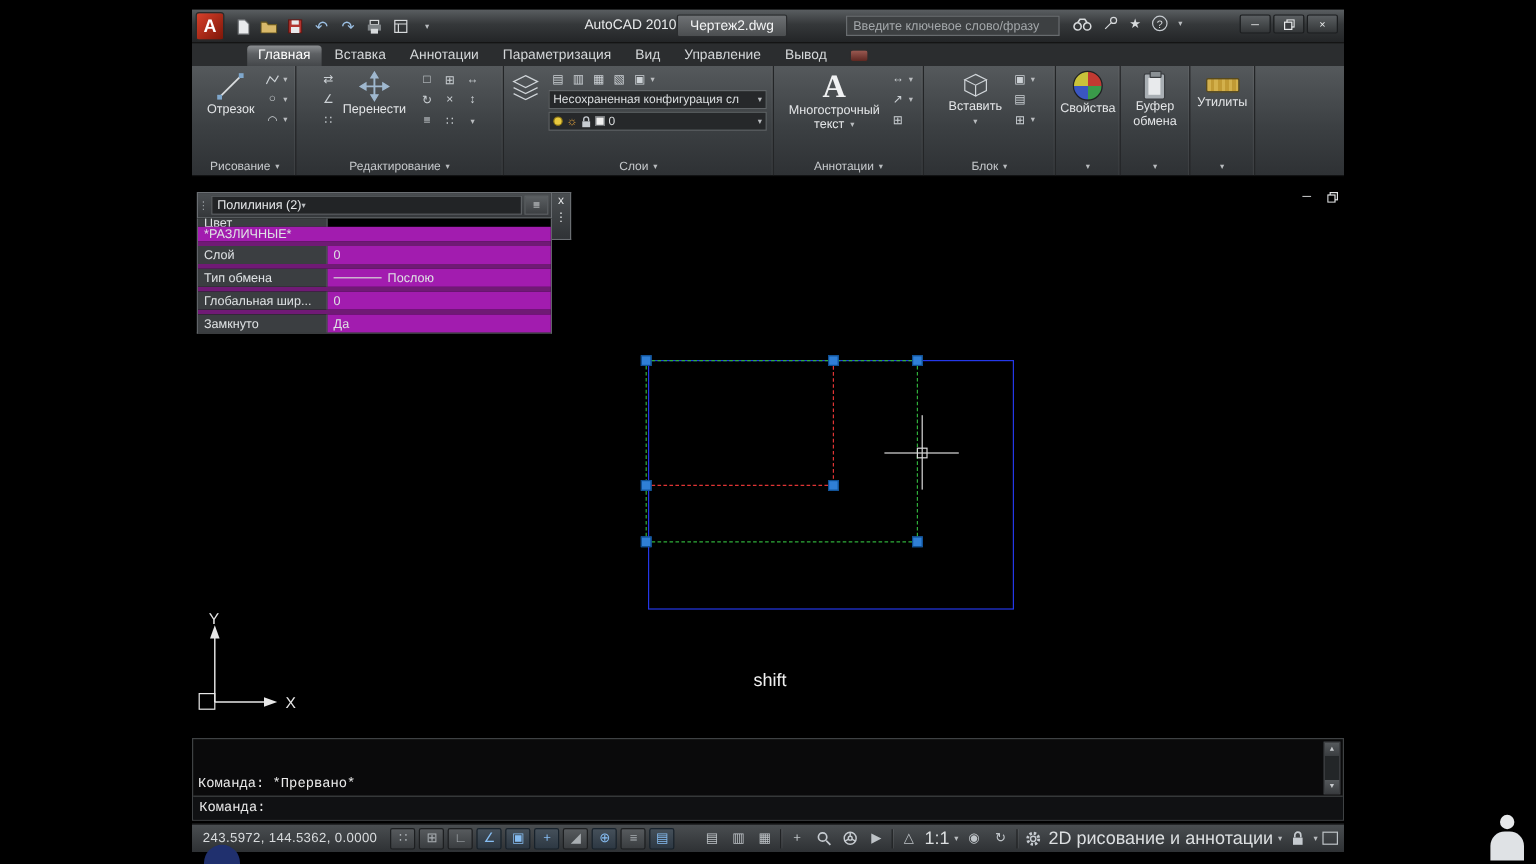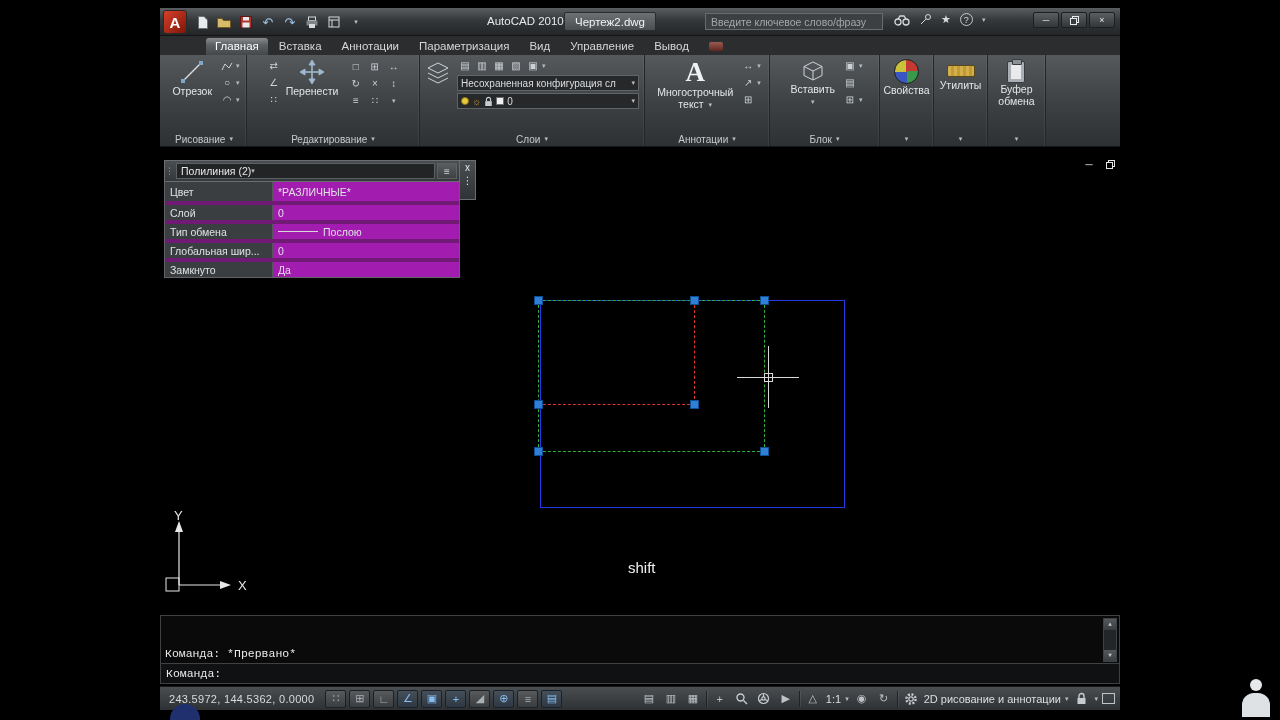--- a/index.html
+++ b/index.html
@@ -59,21 +59,21 @@
 .docbtn{width:14px;height:12px;display:flex;align-items:center;justify-content:center;}
 
 .qp{position:absolute;left:4px;top:13px;width:312px;font-size:10.5px;}
 .qp-head{width:296px;height:22px;display:flex;align-items:stretch;background:linear-gradient(#4a4e51,#35383b);border:1px solid #6a6e72;}
 .qp-grip{width:9px;display:flex;align-items:center;justify-content:center;color:#9aa0a4;font-size:9px;}
 .qp-combo{flex:1;margin:2px 2px;background:#222426;border:1px solid #5c6063;color:#e6e8ea;display:flex;align-items:center;padding:0 4px;gap:0;}
 .qp-cbtn{width:20px;margin:2px 2px 2px 0;background:linear-gradient(#5a5e61,#3d4043);border:1px solid #5c6063;color:#d5d8da;display:flex;align-items:center;justify-content:center;font-size:10px;}
 .qp-side{position:absolute;left:296px;top:0;width:16px;height:40px;background:linear-gradient(#4a4e51,#303336);border:1px solid #6a6e72;border-left:none;display:flex;flex-direction:column;align-items:center;padding-top:1px;gap:2px;color:#e6e8ea;font-size:10px;}
 .qp-rows{width:296px;border:1px solid #606468;border-top:none;}
 .qp-row{display:flex;height:19px;border-top:4px solid #701a75;}
-.qp-row:first-child{border-top:none;}
+.qp-row:first-child{border-top:none;flex-direction:column;}
 .qp-label{width:108px;background:#3b3e41;color:#dfe2e4;display:flex;align-items:center;padding:0 5px;border-right:1px solid #54585b;white-space:nowrap;overflow:hidden;}
 .qp-value{flex:1;background:#a21caf;color:#dfe2e4;display:flex;align-items:center;padding:0 5px;gap:5px;}
 .ltsample{display:inline-block;width:40px;border-top:1px solid #d8d8d8;}
 
 .rect-blue{position:absolute;left:380px;top:153px;width:305px;height:208px;border:1px solid #2438e8;}
 .rect-green{position:absolute;left:378px;top:153px;width:227px;height:152px;border:1px dashed #2fae3a;}
 .red-v{position:absolute;left:534px;top:153px;height:104px;width:0;border-left:1px dashed #e03434;}
 .red-h{position:absolute;left:378px;top:257px;width:157px;height:0;border-top:1px dashed #e03434;}
 .grip{position:absolute;width:9px;height:9px;background:#2f7fd6;border:1px solid #0e4f94;}
 .xhair-h{position:absolute;left:577px;top:230px;width:62px;height:1px;background:#d9d9d9;}
@@ -95,21 +95,21 @@
 .cmd-sbtn{width:12px;height:11px;font-size:6px;color:#c6c9cc;display:flex;align-items:center;justify-content:center;background:linear-gradient(#55595c,#3a3d40);}
 .cmd-input{position:absolute;left:0;bottom:0;width:100%;height:20px;border-top:1px solid #3f4244;color:#eaeaea;font-size:11.5px;display:flex;align-items:center;padding:0 5px;background:#101113;}
 
 
 .statusbar{position:absolute;left:0;top:678px;width:100%;height:24px;background:linear-gradient(#4a4e51,#2e3134);display:flex;align-items:center;padding:0 5px;gap:3px;border-top:1px solid #17181a;}
 .coords{font-size:11px;color:#d8dbdd;padding:2px 8px 2px 4px;letter-spacing:.3px;}
 .sbtn{width:21px;height:18px;border:1px solid #1d1f21;border-radius:2px;background:linear-gradient(#575b5e,#3a3d40);color:#a9aeb2;font-size:11px;display:flex;align-items:center;justify-content:center;}
 .sbtn.on{color:#86bdf2;background:linear-gradient(#45505a,#2d3843);border-color:#17222c;}
 .sright{margin-left:auto;display:flex;align-items:center;gap:4px;}
 .sico{width:18px;height:17px;display:flex;align-items:center;justify-content:center;color:#bec3c7;font-size:11px;}
-.slabel{font-size:11px;color:#dcdfe1;white-space:nowrap;}
+.slabel{font-size:15px;color:#dcdfe1;white-space:nowrap;}
 .fsico{width:13px;height:11px;border:1px solid #bec3c7;}
 .sep{width:1px;height:16px;background:#202224;box-shadow:1px 0 0 rgba(255,255,255,.08);}
 
 
 .person{position:absolute;right:7px;bottom:3px;width:34px;height:38px;}
 .person .head{position:absolute;left:11px;top:0;width:12px;height:12px;border-radius:50%;background:#e6e8ea;}
 .person .torso{position:absolute;left:3px;bottom:0;width:28px;height:24px;border-radius:12px 12px 0 0;background:#dfe2e5;}
 .camdot{position:absolute;left:170px;top:704px;width:30px;height:30px;border-radius:50%;background:#20306e;}
 </style>
 </head>
@@ -377,38 +377,38 @@
           <div class="bigbtn">
             <span class="wheel"></span>
             <span>Свойства</span>
           </div>
         </div>
         <div class="pfoot">
             <span class="dd">▾</span>
           </div>
       </div>
 
-      <div class="panel" style="width:54px">
-        <div class="pbody">
-          <div class="bigbtn">
-            <span class="ruler"></span>
-            <span>Утилиты</span>
-          </div>
-        </div>
-        <div class="pfoot">
-            <span class="dd">▾</span>
-          </div>
-      </div>
-
       <div class="panel" style="width:58px">
         <div class="pbody">
           <div class="bigbtn">
             <span class="clipb"></span>
             <span>Буфер</span>
             <span>обмена</span>
+          </div>
+        </div>
+        <div class="pfoot">
+            <span class="dd">▾</span>
+          </div>
+      </div>
+
+      <div class="panel" style="width:54px">
+        <div class="pbody">
+          <div class="bigbtn">
+            <span class="ruler"></span>
+            <span>Утилиты</span>
           </div>
         </div>
         <div class="pfoot">
             <span class="dd">▾</span>
           </div>
       </div>
 
     </div>
 
     <div class="canvas">

